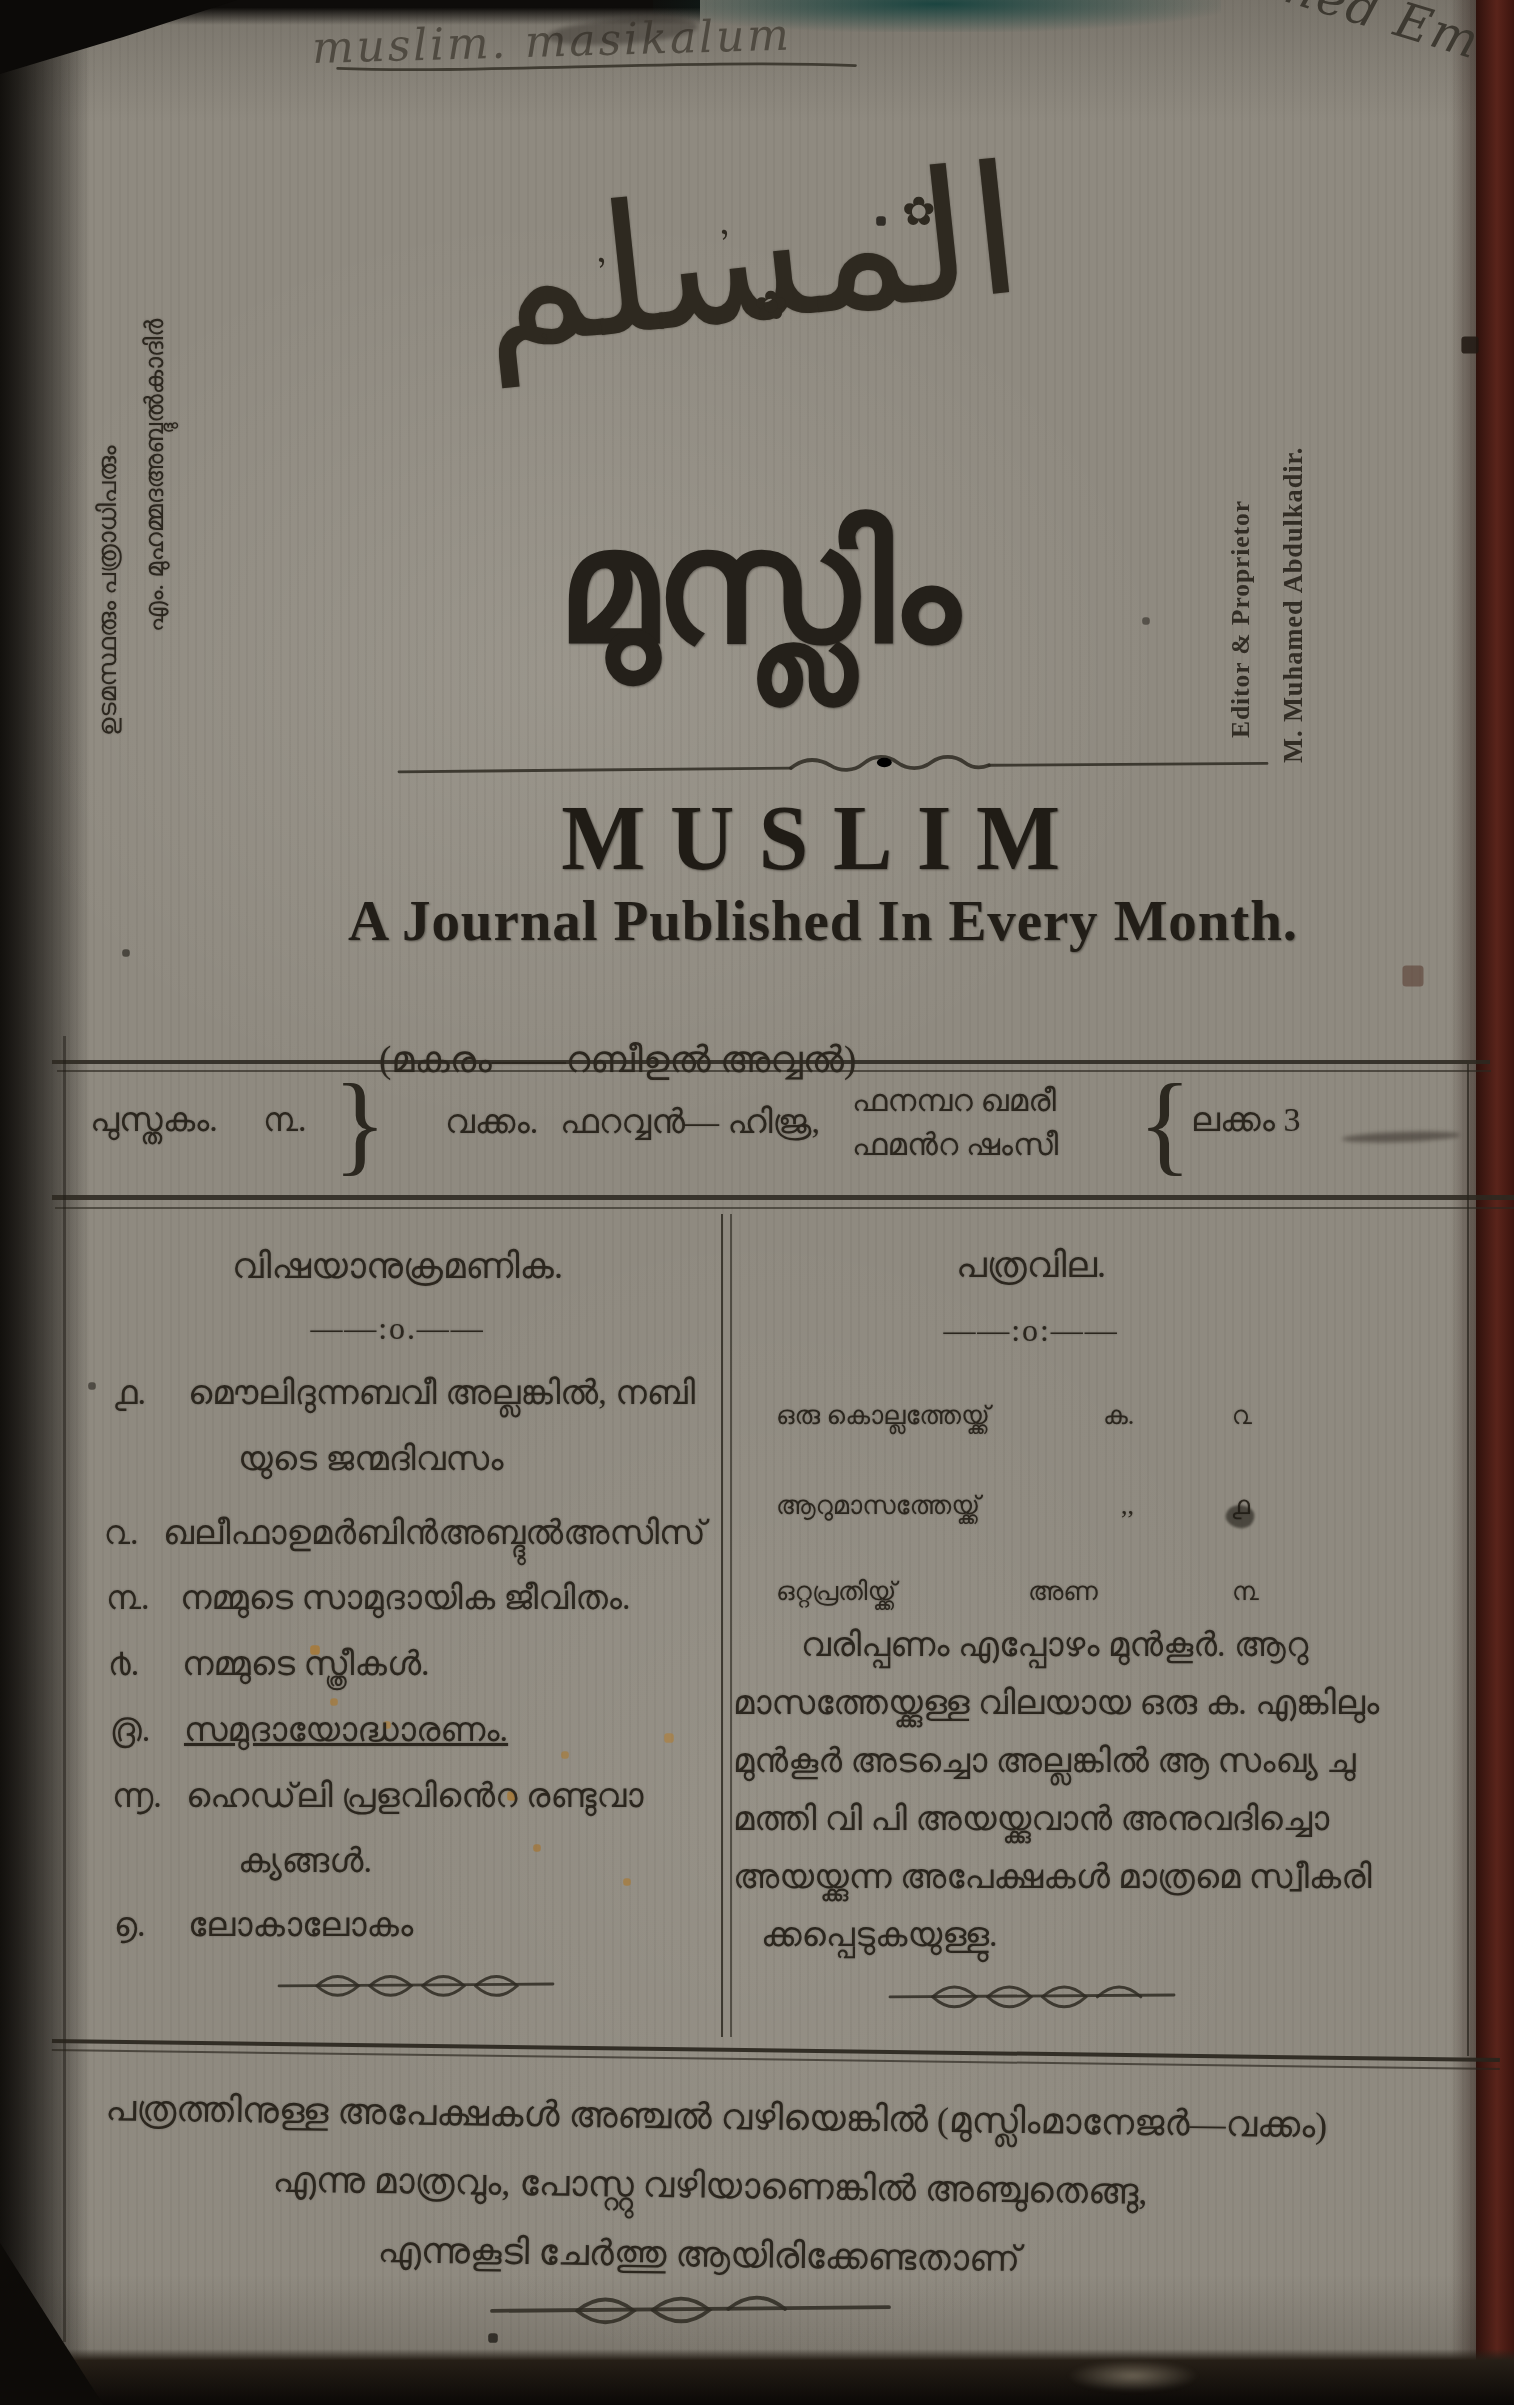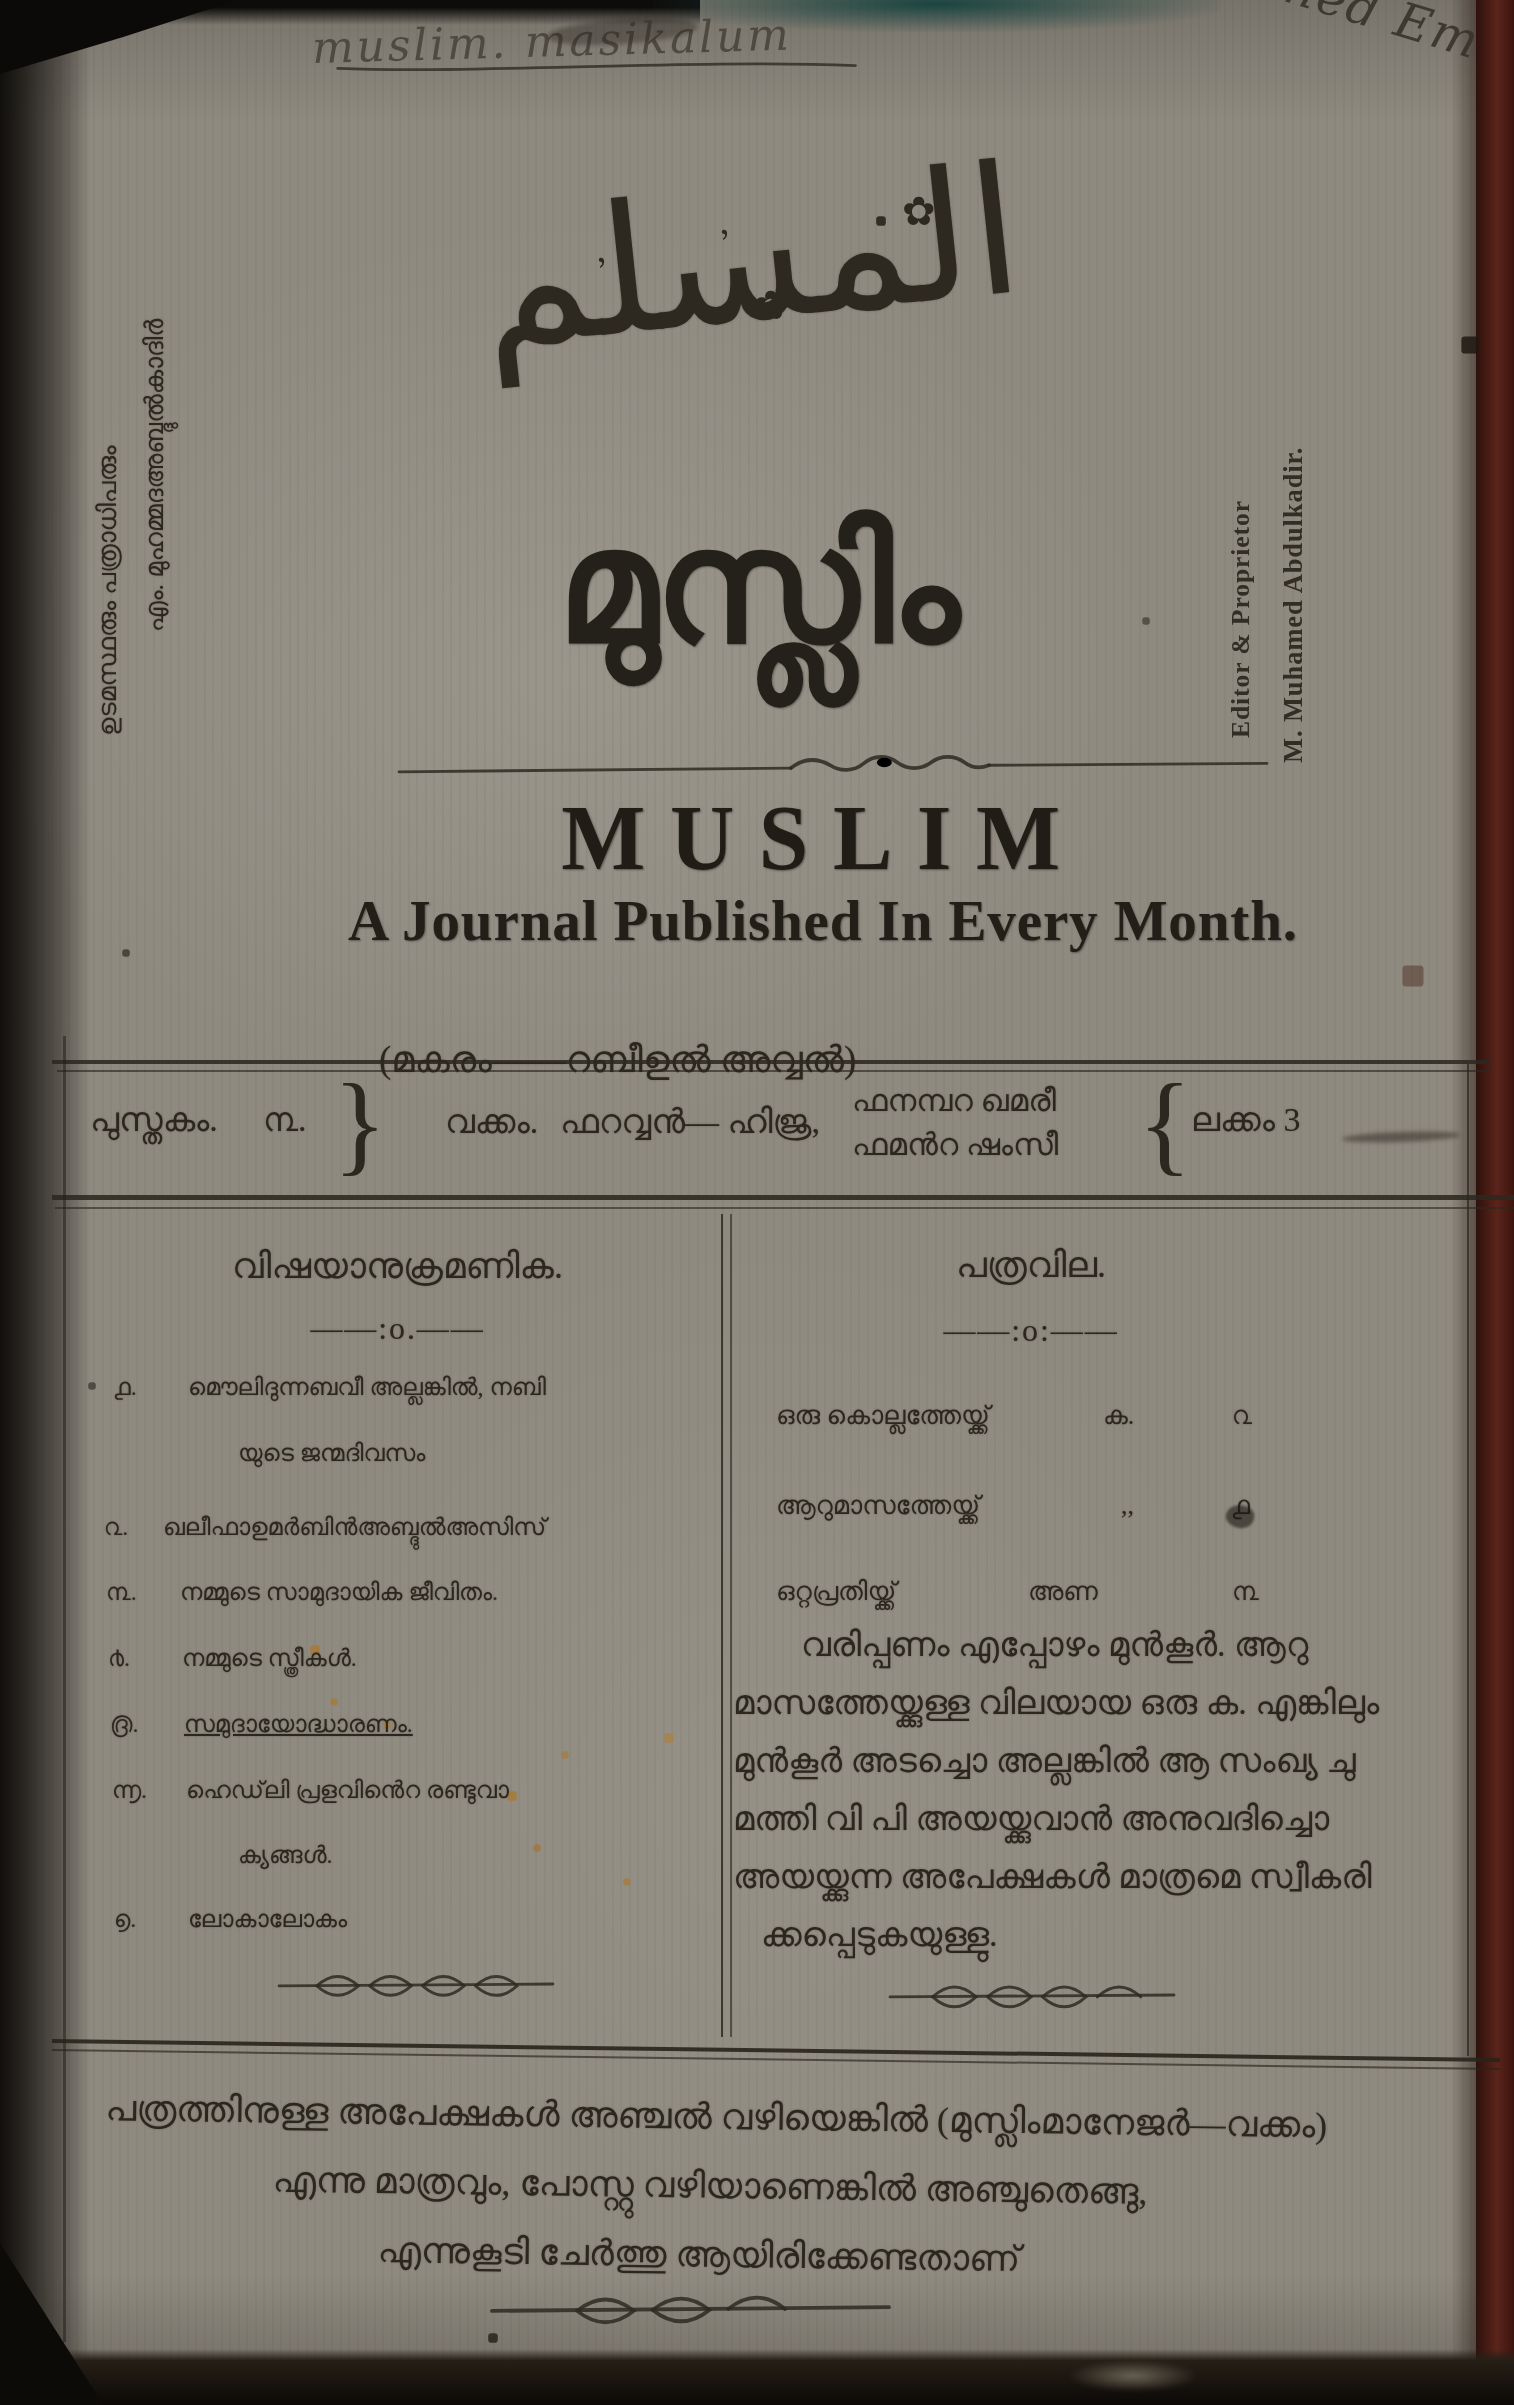--- a/index.html
+++ b/index.html
@@ -96,21 +96,21 @@
   #pencil-dash{left:1342px;top:1132px;width:118px;height:9.5px;background:rgba(52,46,40,.55);border-radius:50%;transform:rotate(-2deg);filter:blur(1.9px);}
 
   
   #col-div-a{left:721px;top:1214px;width:1.9px;height:823px;background:rgba(40,36,28,.8);}
   #col-div-b{left:730px;top:1214px;width:1.9px;height:823px;background:rgba(40,36,28,.6);}
   #right-border{left:1467px;top:1064px;width:1.9px;height:992px;background:rgba(40,36,28,.7);}
   #left-border{left:63px;top:1036px;width:2.8px;height:1306px;background:rgba(32,28,22,.5);}
 
   #toc-header{left:142px;top:1245px;width:511px;text-align:center;font-size:36px;}
   #toc-divider{left:142px;top:1310px;width:511px;text-align:center;font-size:32px;letter-spacing:1.9px;}
-  .toc-item{font-size:24px;}
+  .toc-item{font-size:34px;}
   .toc-num{display:inline-block;width:74px;}
   #rates-header{left:804px;top:1244px;width:454px;text-align:center;font-size:36px;}
   #rates-divider{left:804px;top:1312px;width:454px;text-align:center;font-size:32px;letter-spacing:1.9px;}
   .rate{font-size:26px;}
   #rate-blob{left:1226px;top:1505px;width:28px;height:23px;background:rgba(30,26,20,.6);border-radius:60% 40% 55% 45%;transform:rotate(18deg);filter:blur(0.9px);}
   #rates-note{left:733px;top:1616px;width:733px;font-size:34px;line-height:58px;}
   #rates-note .l1{margin-left:68px;}
   #rates-note .l6{margin-left:28px;}
 
   

